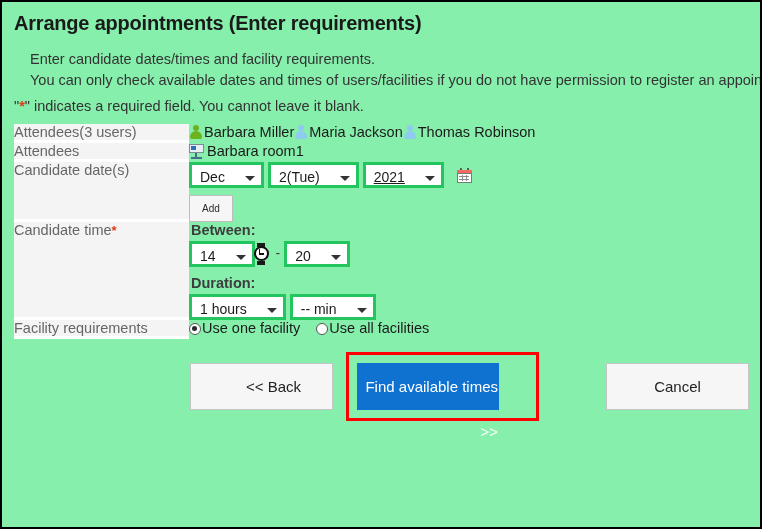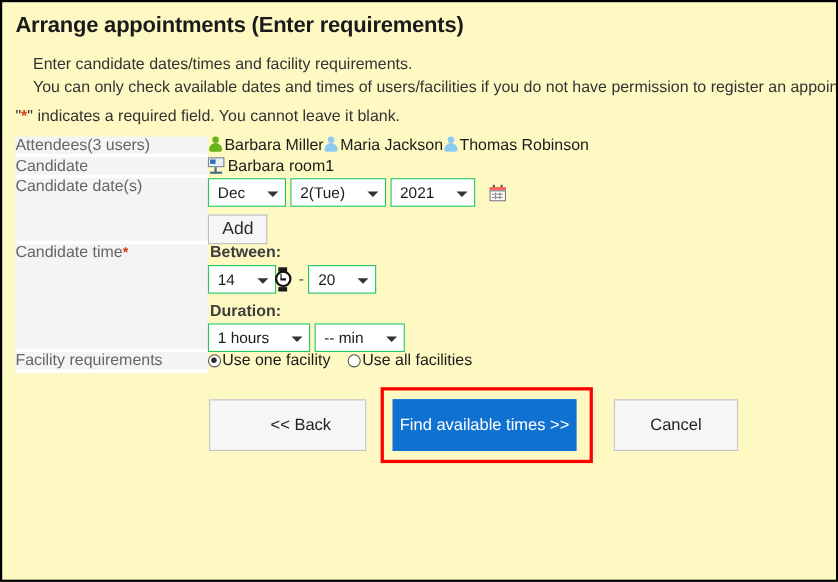--- a/index.html
+++ b/index.html
@@ -8,21 +8,21 @@
     width:762px; height:529px;
     background:#ffffff;
     font-family:"Liberation Sans", sans-serif;
     color:#2b2b2b;
     overflow:hidden;
   }
   #page {
     position:relative;
     width:762px; height:529px;
     border:2px solid #000000;
-    background:#fef9c3;
+    background:#86efac;
     overflow:hidden;
   }
   #inner { padding:6px 0 0 8px; }
 
   .page-title {
     font-size:20px;
     font-weight:bold;
     color:#1a1a1a;
     letter-spacing:-0.2px;
     margin:4px 0 14px 4px;
@@ -110,52 +110,52 @@
   .icon-facility .foot {
     position:absolute; left:2px; top:13px;
     width:11px; height:2px; background:#4a6c8c;
   }
 
   
   .sel {
     display:inline-block;
     position:relative;
     height:26px;
-    border:1px solid #22c55e;
+    border:3px solid #22c55e;
     background:#ffffff;
     font-size:14px;
     color:#1c1c1c;
     line-height:24px;
     padding:0 36px 0 8px;
     vertical-align:middle;
     white-space:nowrap;
   }
   .sel .arrow {
     position:absolute;
     right:6px; top:11px;
     width:0; height:0;
     border-left:5px solid transparent;
     border-right:5px solid transparent;
     border-top:5px solid #333333;
   }
   .sel-month { min-width:54px; }
   .sel-day   { min-width:84px; }
-  .sel-year  { min-width:58px; }
+  .sel-year  { min-width:58px;text-decoration:underline; }
   .sel-hour  { min-width:42px; }
   .sel-dur-h { min-width:76px; }
   .sel-dur-m { min-width:70px;text-align:right; }
 
   .btn-add {
     display:inline-block;
     margin-top:7px;
     height:27px; line-height:25px;
     padding:0 12px;
     border:1px solid #bdbdbd;
     background:#f6f6f6;
-    font-size:16px;
+    font-size:10px;
     color:#2b2b2b;
   }
 
   
   .icon-cal {
     display:inline-block;
     position:relative;
     width:15px; height:15px;
     vertical-align:middle;
     margin-left:9px;
@@ -247,26 +247,27 @@
   }
   .btn {
     position:absolute;
     font-size:15px;
     text-align:center;
     border:1px solid #c4c4c4;
     background:#f6f6f6;
     color:#222222;
   }
   .btn-back   { left:176px; top:8px; width:143px; height:47px; line-height:45px;padding-left:24px; }
-  .btn-cancel { left:544px; top:8px; width:113px; height:47px; line-height:45px; }
+  .btn-cancel { left:592px; top:8px; width:143px; height:47px; line-height:45px; }
   .btn-primary {
-    left:343px; top:8px; width:167px; height:47px; line-height:45px;
+    left:343px; top:8px; width:142px; height:47px; line-height:45px;
     background:#0f72d1;
     border:1px solid #0f72d1;
     color:#ffffff;
+    text-align:right;
   }
   .highlight-box {
     position:absolute;
     left:332px; top:-3px;
     width:193px; height:69px;
     border:3px solid #ff0000;
     pointer-events:none;
   }
 </style>
 </head>
@@ -285,21 +286,21 @@
     <table class="form-table">
       <tbody>
           <tr>
         <td class="lbl">Attendees(3 users)</td>
         <td class="val">
           <span class="person"><span class="icon-user u-green"><span class="head"></span><span class="body"></span></span><span class="person-name">Barbara Miller</span></span><span class="person"><span class="icon-user u-blue"><span class="head"></span><span class="body"></span></span><span class="person-name">Maria Jackson</span></span><span class="person"><span class="icon-user u-blue"><span class="head"></span><span class="body"></span></span><span class="person-name">Thomas Robinson</span></span>
         </td>
       </tr>
 
       <tr>
-        <td class="lbl">Candidate</td>
+        <td class="lbl">Attendees</td>
         <td class="val">
           <span class="person"><span class="icon-facility"><span class="screen"></span><span class="scr-in"></span><span class="leg"></span><span class="foot"></span></span><span class="person-name">Barbara room1</span></span>
         </td>
       </tr>
 
       <tr>
         <td class="lbl">Candidate date(s)</td>
         <td class="val">
           <span class="sel sel-month"><span>Dec</span><span class="arrow"></span></span>
           <span class="sel sel-day"><span>2(Tue)</span><span class="arrow"></span></span>

